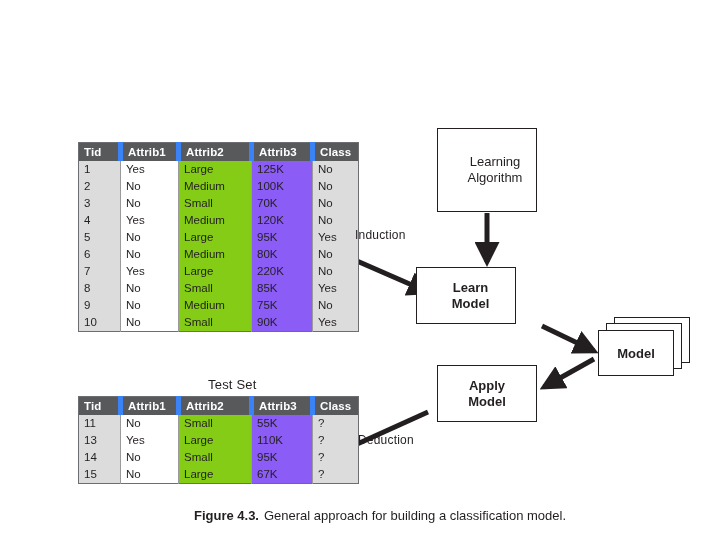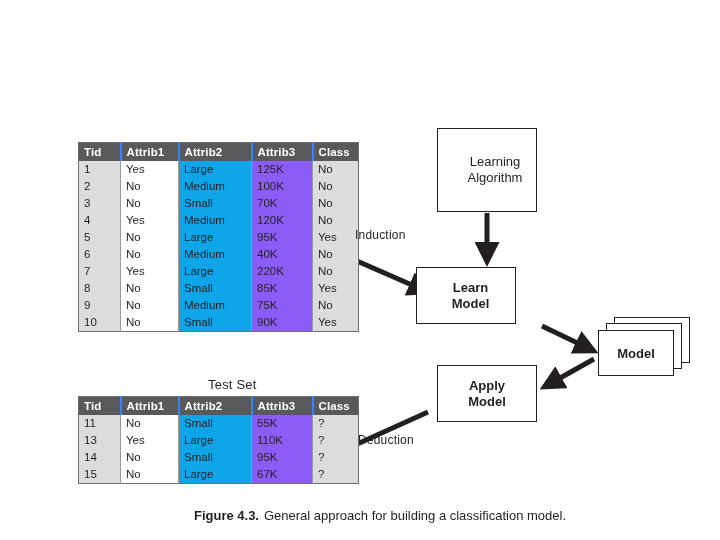--- a/index.html
+++ b/index.html
@@ -75,38 +75,38 @@
   #training-table { left: 8px; top: 30px; }
   #test-table     { left: 8px; top: 284px; }
 
   .data-table th {
     background: #58595b;
     color: #ffffff;
     font-weight: bold;
     font-size: 11.5px;
     text-align: left;
     padding: 1px 0 2px 5px;
-    border-right: 2px solid #3b82f6;
+    border-right: 5px solid #3b82f6;
     height: 15px;
     letter-spacing: 0.1px;
   }
   .data-table th:last-child { border-right: none; }
 
   .data-table td {
     padding: 0px 0 1px 5px;
     height: 16px;
     border-right: 1px solid #9a9a9a;
     vertical-align: middle;
   }
   .data-table td:last-child { border-right: none; }
 
   
   .col-tid     { width: 36px;  background: #dcdcdc; }
   .col-attrib1 { width: 52px;  background: #ffffff; }
-  .col-attrib2 { width: 67px;  background: #0ea5e9; }
+  .col-attrib2 { width: 67px;  background: #84cc16; }
   .col-attrib3 { width: 55px;  background: #8b5cf6; margin-top: 20px; }
   .col-class   { width: 40px;  background: #dcdcdc; }
 
   
   .flow-box {
     position: absolute;
     border: 1.6px solid #231f20;
     background: #ffffff;
     display: flex;
     align-items: center;
@@ -272,21 +272,21 @@
           <td class="col-tid">5</td>
           <td class="col-attrib1">No</td>
           <td class="col-attrib2">Large</td>
           <td class="col-attrib3">95K</td>
           <td class="col-class">Yes</td>
         </tr>
         <tr>
           <td class="col-tid">6</td>
           <td class="col-attrib1">No</td>
           <td class="col-attrib2">Medium</td>
-          <td class="col-attrib3">40K</td>
+          <td class="col-attrib3">80K</td>
           <td class="col-class">No</td>
         </tr>
         <tr>
           <td class="col-tid">7</td>
           <td class="col-attrib1">Yes</td>
           <td class="col-attrib2">Large</td>
           <td class="col-attrib3">220K</td>
           <td class="col-class">No</td>
         </tr>
         <tr>

